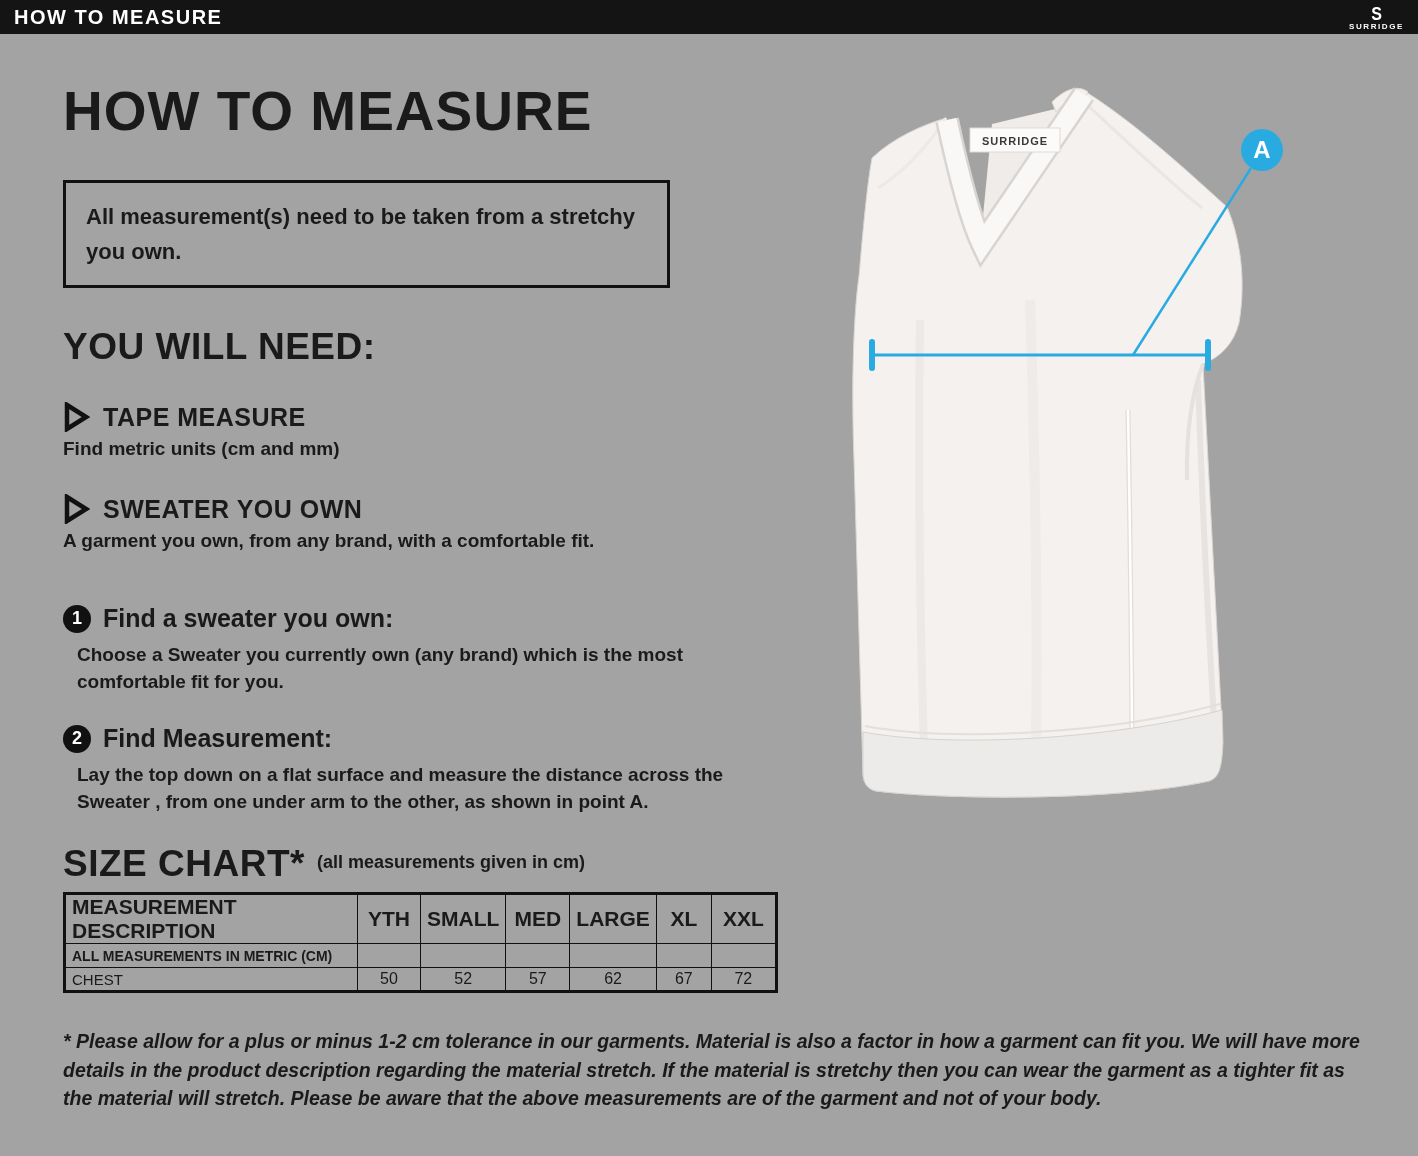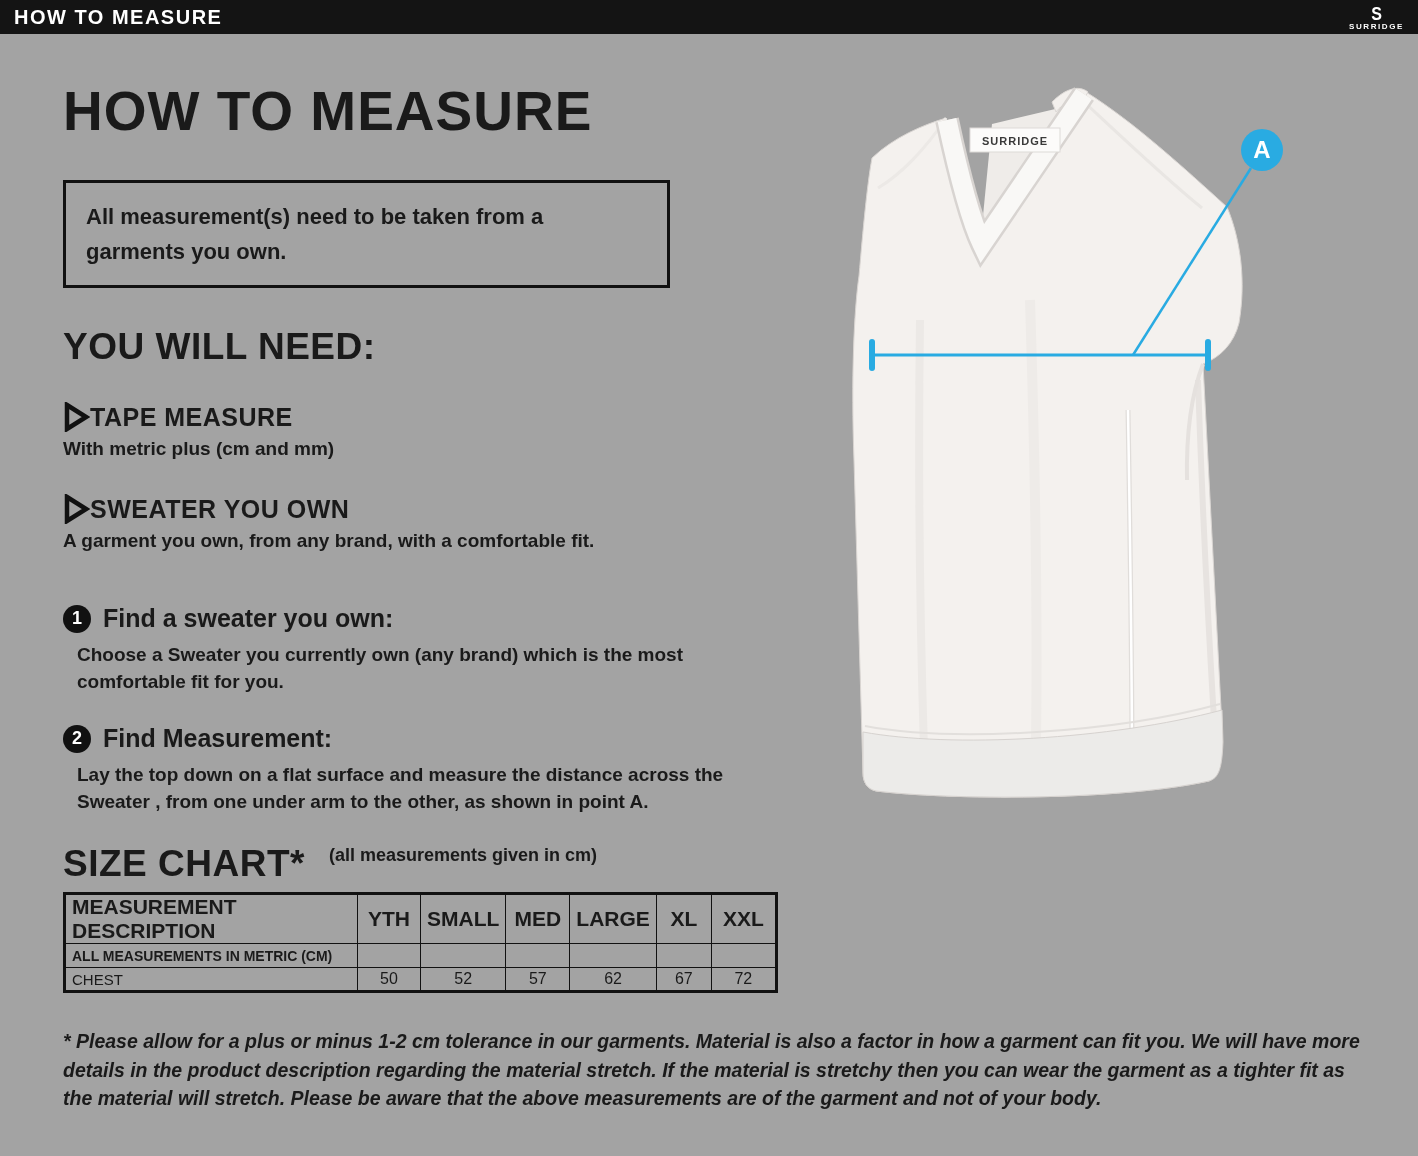--- a/index.html
+++ b/index.html
@@ -17,35 +17,35 @@
   
   .h1 { position:absolute; left:63px; top:84px; font-size:55px; font-weight:800; letter-spacing:1px; line-height:1; }
   .note-box { position:absolute; left:63px; top:180px; width:607px; min-height:102px;
               border:3px solid #111; padding:16px 20px; font-size:22px; font-weight:bold; line-height:1.6; }
   .h2 { font-size:37px; font-weight:800; letter-spacing:.5px; line-height:1; }
   .ywn { position:absolute; left:63px; top:328px; }
 
   .need-item { position:absolute; left:63px; width:680px; }
   .need-item.first { top:402px; }
   .need-item.second { top:494px; }
-  .need-head { display:flex; align-items:flex-end; }
+  .need-head { display:flex; align-items:flex-end; gap:13px; }
   .tri-icon { width:27px; height:30px; flex:0 0 auto; }
   .need-label { font-size:25px; font-weight:bold; letter-spacing:.5px; }
   .need-desc { font-size:19px; font-weight:bold; margin-top:6px; }
 
   .step { position:absolute; left:63px; width:695px; }
   .step.one { top:604px; }
   .step.two { top:724px; }
   .step-head { display:flex; align-items:center; gap:12px; }
   .step-num { width:28px; height:28px; border-radius:50%; background:#111; color:#fff; font-size:18px;
               font-weight:bold; display:flex; align-items:center; justify-content:center; flex:0 0 auto; }
   .step-title { font-size:25px; font-weight:bold; }
   .step-desc { font-size:19px; font-weight:bold; line-height:1.4; margin-top:9px;margin-left:14px; }
 
-  .sc-head { position:absolute; left:63px; top:845px; display:flex; align-items:flex-start; gap:24px; }
+  .sc-head { position:absolute; left:63px; top:845px; display:flex; align-items:center; gap:12px; }
   .sc-sub { font-size:18px; font-weight:bold; padding-bottom:3px; }
 
   table.size-chart { position:absolute; left:63px; top:892px; border-collapse:collapse; table-layout:fixed;
                      border:3px solid #111; }
   .size-chart th, .size-chart td { border:1.5px solid #111; padding:0 6px; }
   .size-chart thead th { height:39px; font-size:21px; font-weight:bold; text-align:center; }
   .size-chart thead th.desc { text-align:left; }
   .size-chart tr.metric td { height:24px; font-size:14px; font-weight:bold; text-align:left; }
   .size-chart tr.vals td { height:24px; font-size:16px; font-weight:normal; text-align:center; }
   .size-chart tr.vals td.desc { font-size:15px; text-align:left;margin-left:46px; }
@@ -63,32 +63,32 @@
   <div class="topbar">
     <span class="topbar-title">HOW TO MEASURE</span>
     <div class="brand-logo">
       <span class="glyph">S</span>
       <span class="word">SURRIDGE</span>
     </div>
   </div>
 
   <h1 class="h1">HOW TO MEASURE</h1>
 
-  <div class="note-box">All measurement(s) need to be taken from a garments you own.</div>
+  <div class="note-box">All measurement(s) need to be taken from a stretchy you own.</div>
 
   <h2 class="h2 ywn">YOU WILL NEED:</h2>
 
   <div class="need-item first">
     <div class="need-head">
       <svg class="tri-icon" viewBox="0 0 27 30">
         <path d="M4 3 L23 15 L4 27 Z" fill="none" stroke="#111" stroke-width="4.5" stroke-linejoin="miter"></path>
       </svg>
       <span class="need-label">TAPE MEASURE</span>
     </div>
-    <div class="need-desc">With metric plus (cm and mm)</div>
+    <div class="need-desc">Find metric units (cm and mm)</div>
   </div>
 
   <div class="need-item second">
     <div class="need-head">
       <svg class="tri-icon" viewBox="0 0 27 30">
         <path d="M4 3 L23 15 L4 27 Z" fill="none" stroke="#111" stroke-width="4.5" stroke-linejoin="miter"></path>
       </svg>
       <span class="need-label">SWEATER YOU OWN</span>
     </div>
     <div class="need-desc">A garment you own, from any brand, with a comfortable fit.</div>

